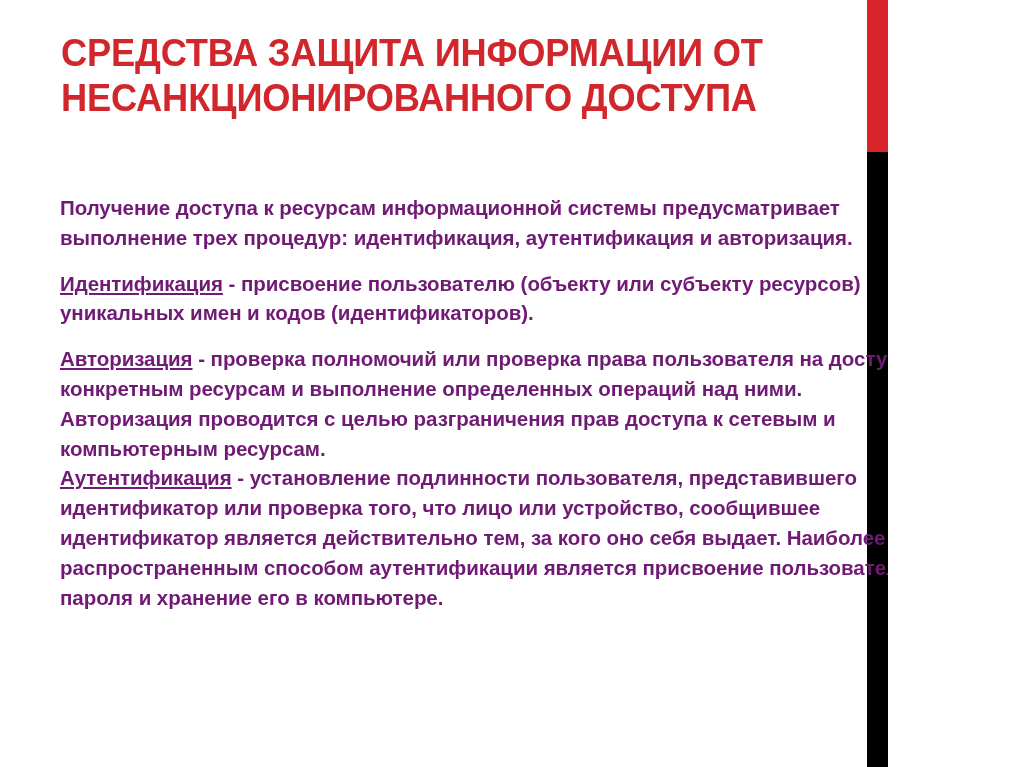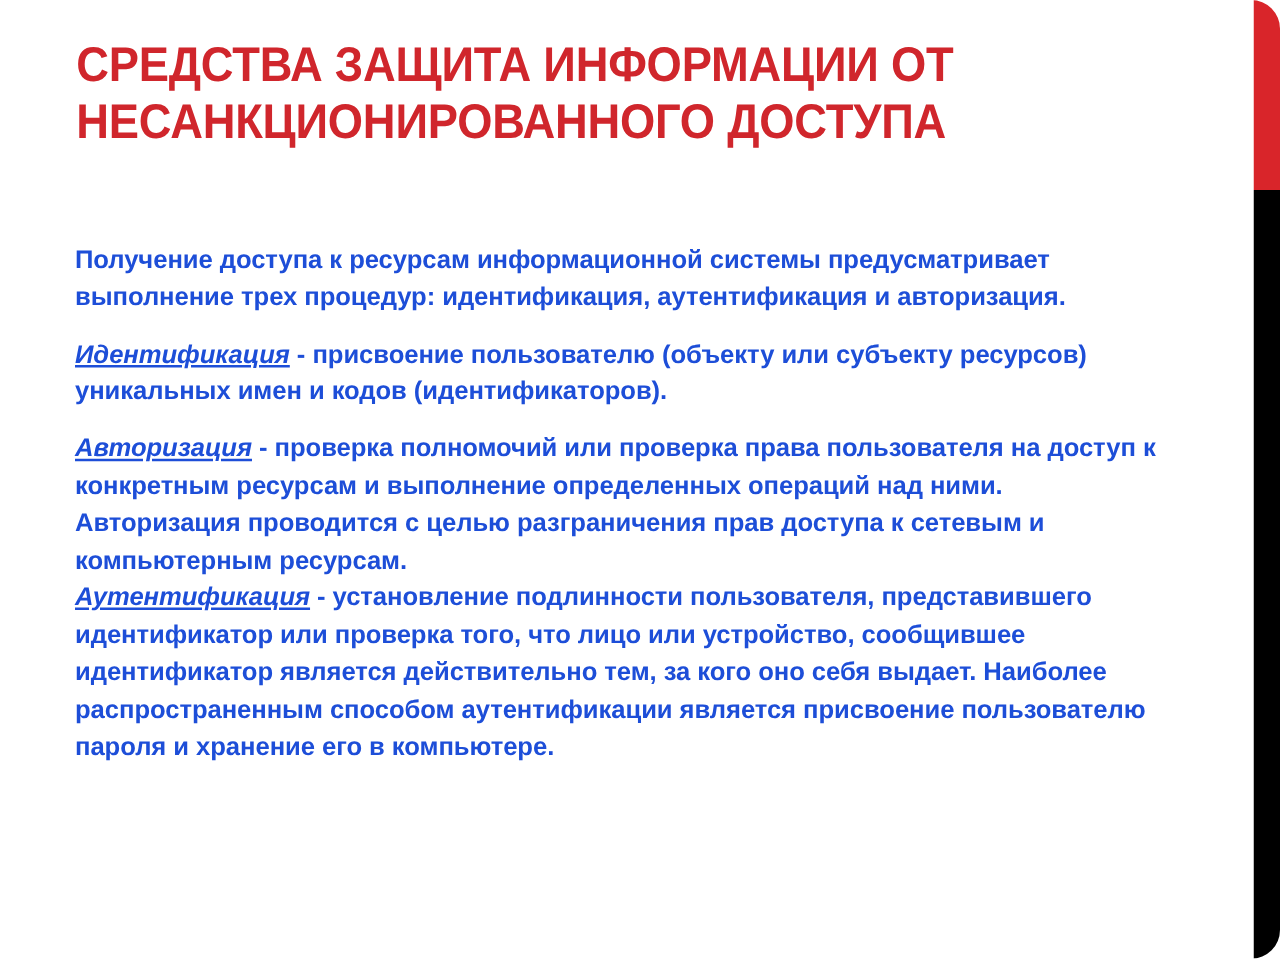--- a/index.html
+++ b/index.html
@@ -12,25 +12,24 @@
     background: #ffffff;
     font-family: "Liberation Sans", "DejaVu Sans", sans-serif;
     overflow: hidden;
     position: relative;
   }
 
   .slide {
     position: absolute;
     left: 0;
     top: 0;
-    width: 1024px;
+    width: 888px;
     height: 767px;
     background: #ffffff;
     overflow: hidden;
-    border-radius: 23px;
   }
 
   
   .edge-bar {
     position: absolute;
     right: 0;
     width: 21px;
   }
   .edge-bar-red {
     top: 0;
@@ -60,40 +59,39 @@
     transform-origin: left top;
     white-space: pre-line;
   }
 
   
   .body-area {
     position: absolute;
     left: 60px;
     top: 193px;
     width: 880px;
-    color: #1d4ed8;
+    color: #701a75;
     font-size: 20.5px;
     line-height: 29.8px;
     font-weight: bold;
     letter-spacing: -0.05px;
   }
 
   .para {
     margin: 0;
     padding: 0;
   }
   .para + .para {
     margin-top: 16px;
   }
   .para.tight + .para.tight {
     margin-top: 0;
   }
 
   .term {
-    font-style: italic;
     font-weight: bold;
     text-decoration: underline;
     text-underline-offset: 2px;
   }
 </style>
 </head>
 <body>
 
 <div class="slide">
 

